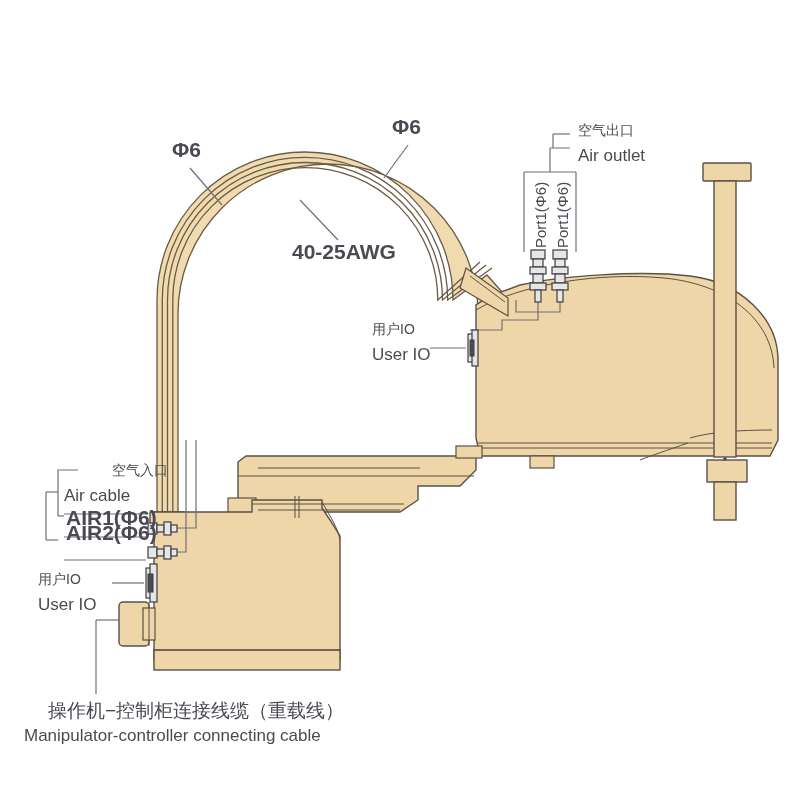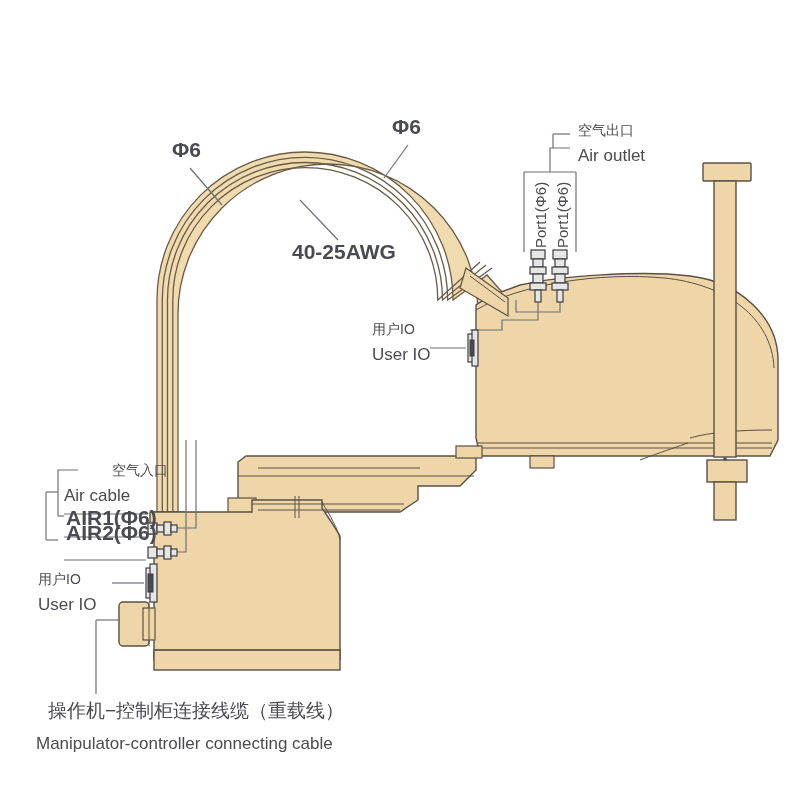--- a/index.html
+++ b/index.html
@@ -283,15 +283,15 @@
   <div class="lbl lbl-cn" style="left:76px; top:462px;margin-left:36px;">空气入口</div>
   <div class="lbl lbl-en" style="left:64px; top:486px;">Air cable</div>
 
   <div class="lbl lbl-sm" style="left:66px; top:506px;">AIR1(Φ6)</div>
   <div class="lbl lbl-sm" style="left:66px; top:521px;">AIR2(Φ6)</div>
 
   <div class="lbl lbl-cn" style="left:38px; top:571px;">用户IO</div>
   <div class="lbl lbl-en" style="left:38px; top:595px;">User IO</div>
 
   <div class="lbl lbl-cap-cn" style="left:36px; top:700px;margin-left:12px;">操作机−控制柜连接线缆（重载线）</div>
-  <div class="lbl lbl-cap-en" style="left:36px; top:726px;margin-top:8px;">Manipulator-controller connecting cable</div>
+  <div class="lbl lbl-cap-en" style="left:24px; top:726px;">Manipulator-controller connecting cable</div>
 
 </div>
 
 </body></html>

